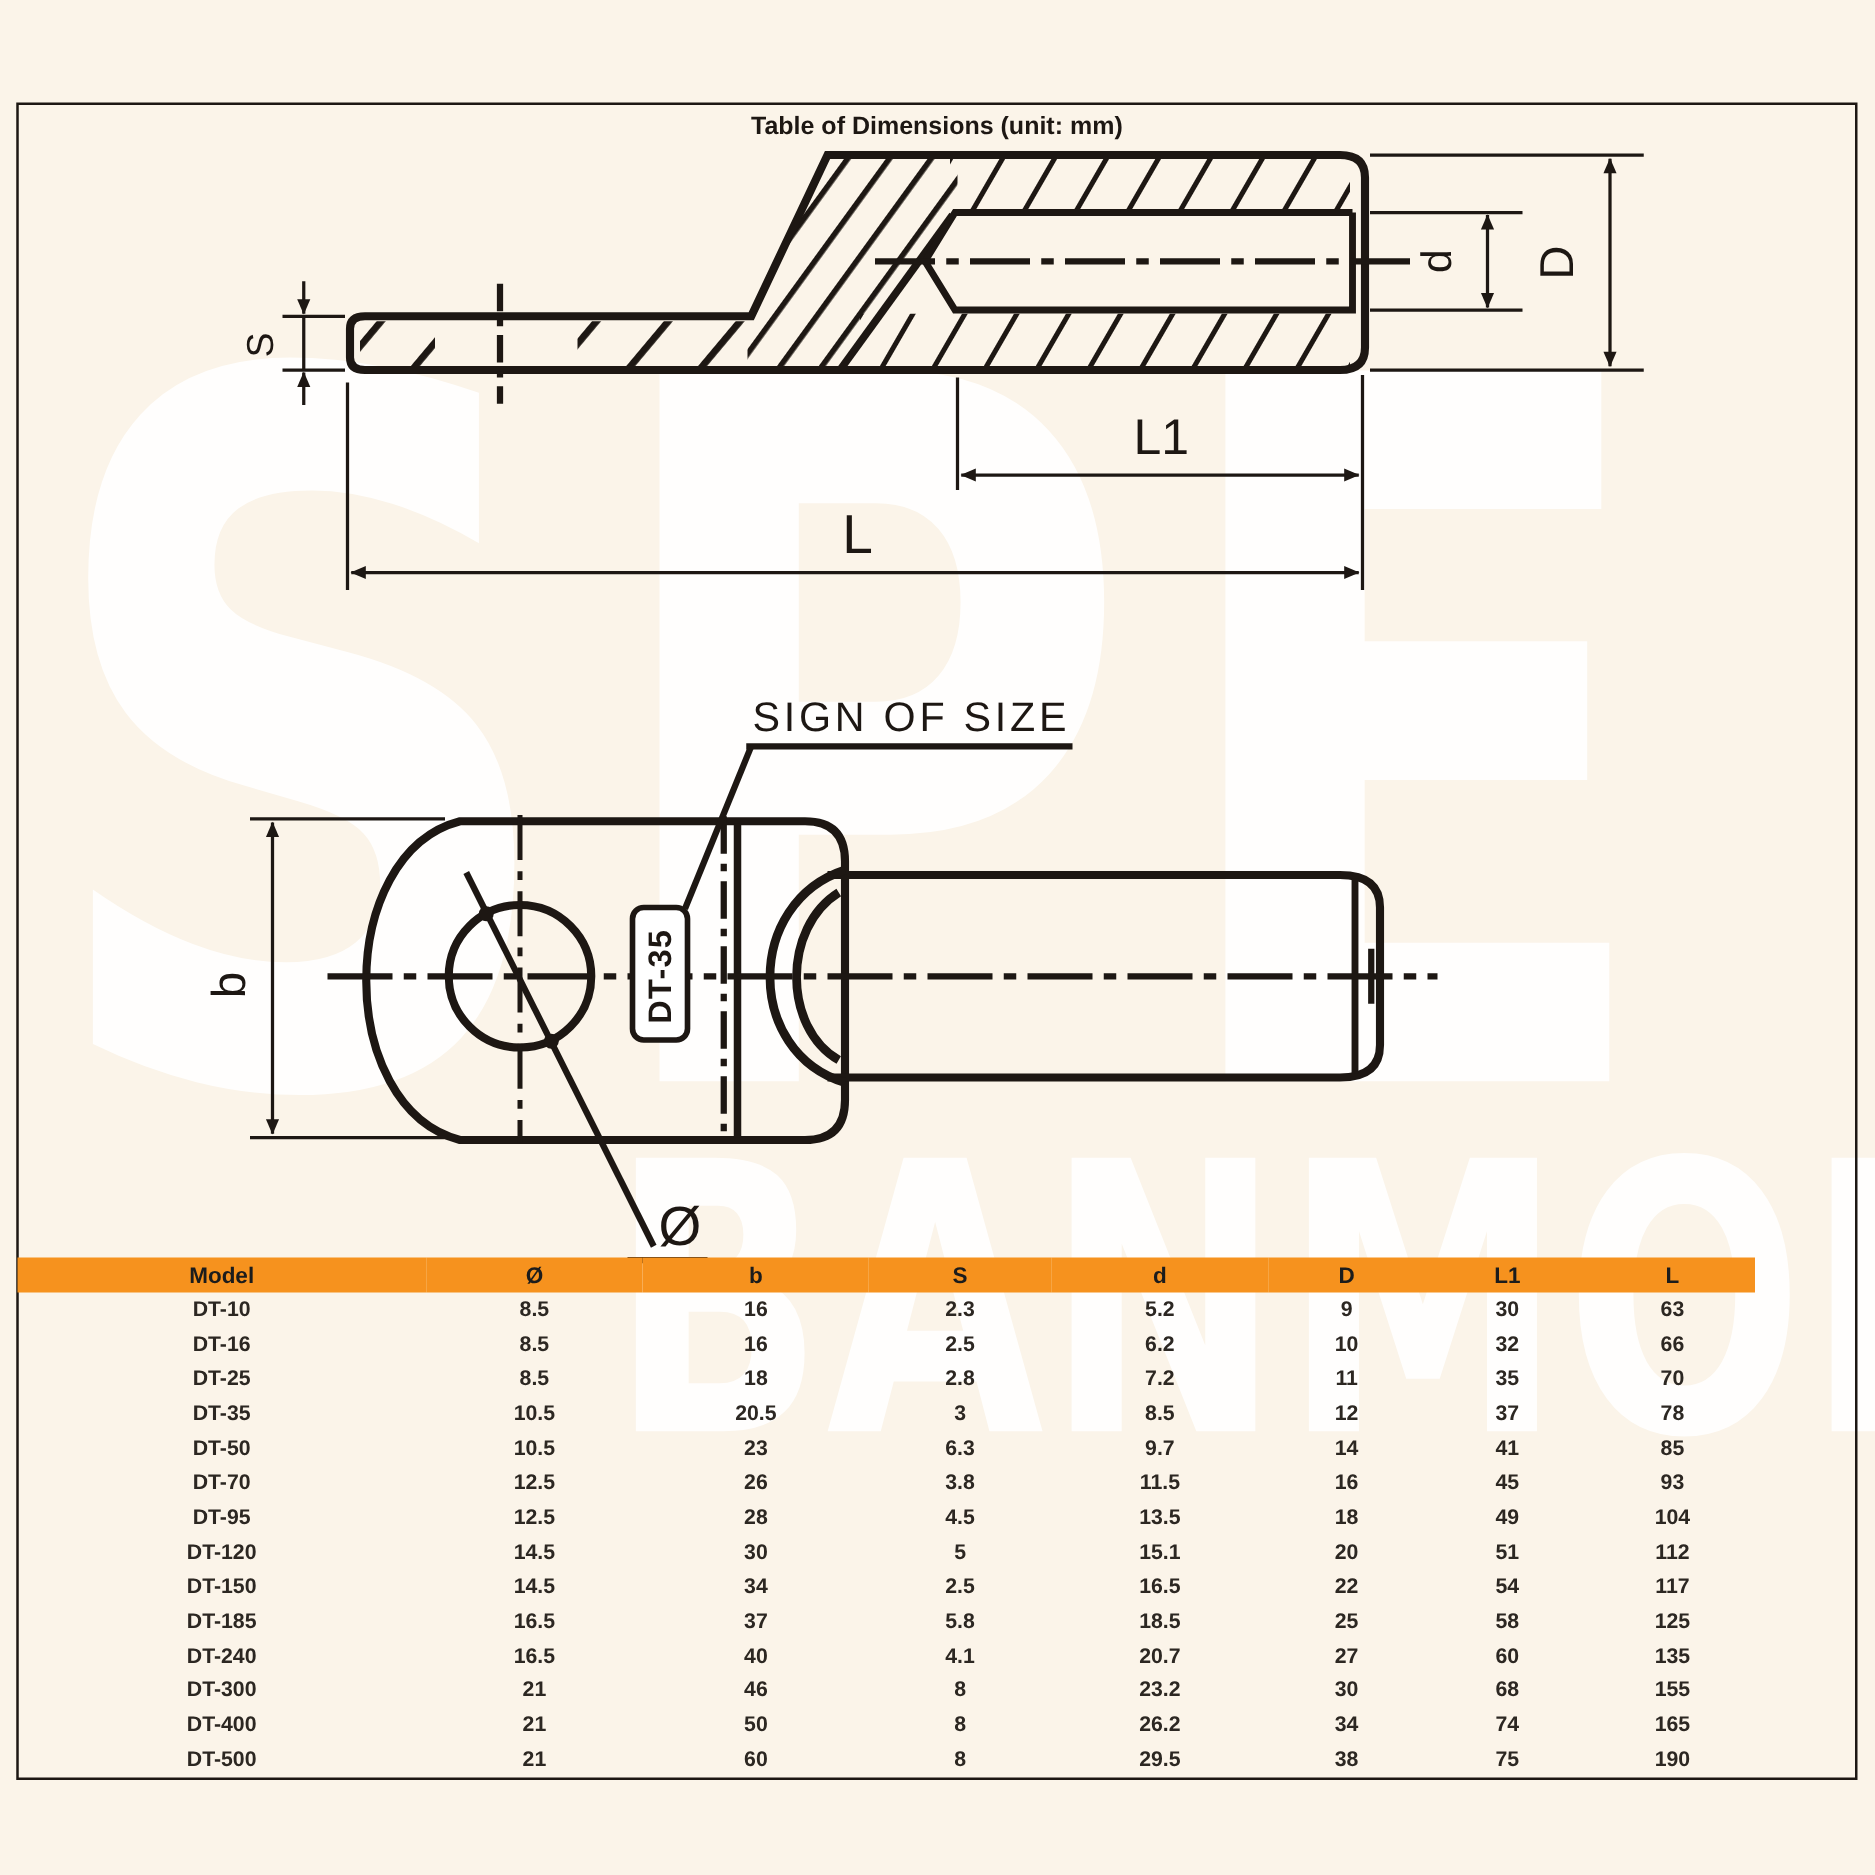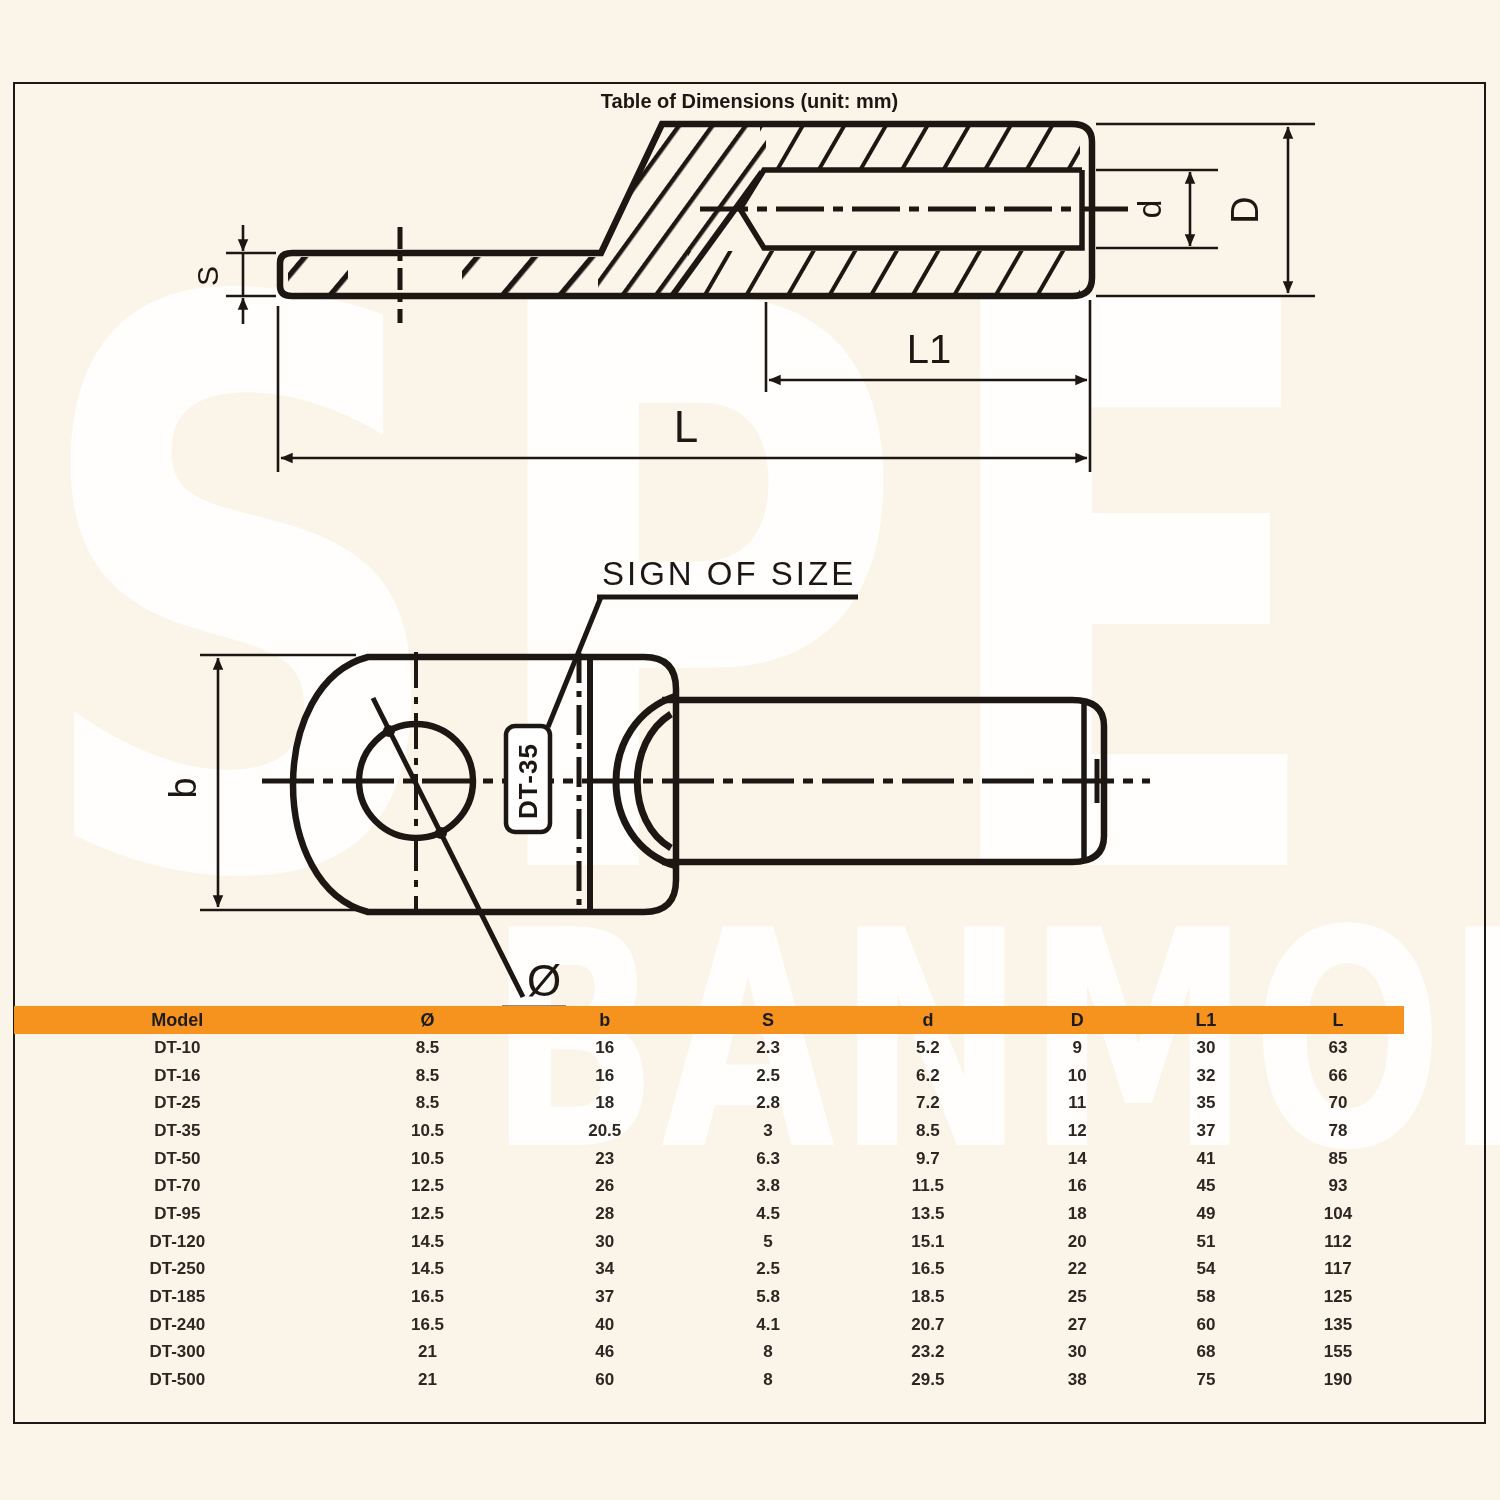--- a/index.html
+++ b/index.html
@@ -261,21 +261,21 @@
         <td>DT-120</td>
         <td>14.5</td>
         <td>30</td>
         <td>5</td>
         <td>15.1</td>
         <td>20</td>
         <td>51</td>
         <td>112</td>
       </tr>
       <tr>
-        <td>DT-250</td>
+        <td>DT-150</td>
         <td>14.5</td>
         <td>34</td>
         <td>2.5</td>
         <td>16.5</td>
         <td>22</td>
         <td>54</td>
         <td>117</td>
       </tr>
       <tr>
         <td>DT-185</td>
@@ -301,20 +301,30 @@
         <td>DT-300</td>
         <td>21</td>
         <td>46</td>
         <td>8</td>
         <td>23.2</td>
         <td>30</td>
         <td>68</td>
         <td>155</td>
       </tr>
       <tr>
+        <td>DT-400</td>
+        <td>21</td>
+        <td>50</td>
+        <td>8</td>
+        <td>26.2</td>
+        <td>34</td>
+        <td>74</td>
+        <td>165</td>
+      </tr>
+      <tr>
         <td>DT-500</td>
         <td>21</td>
         <td>60</td>
         <td>8</td>
         <td>29.5</td>
         <td>38</td>
         <td>75</td>
         <td>190</td>
       </tr>
     </tbody>

